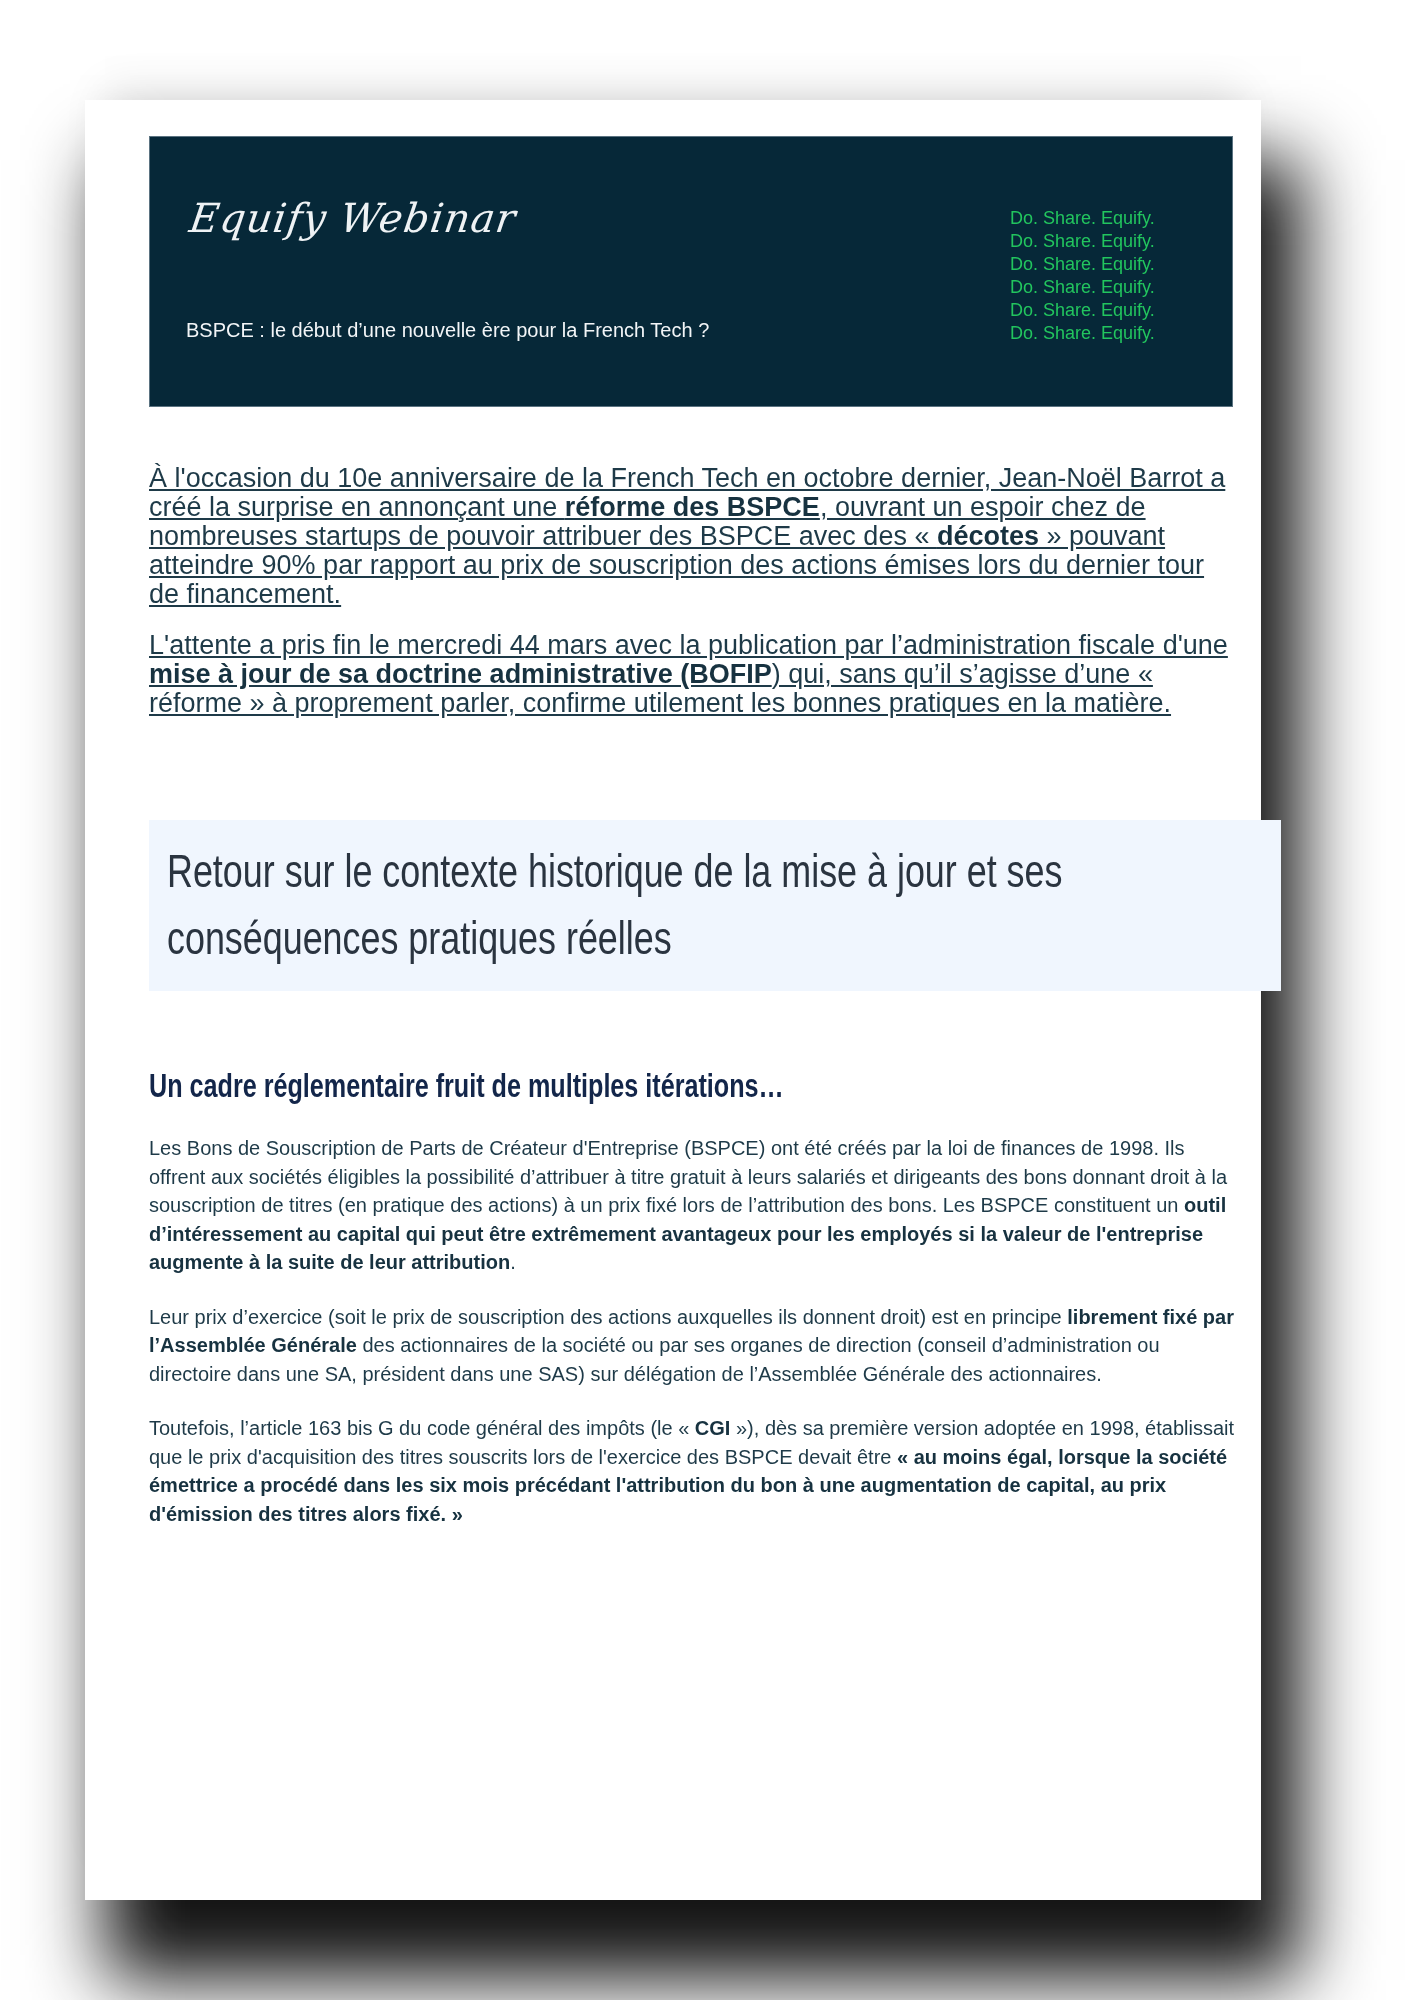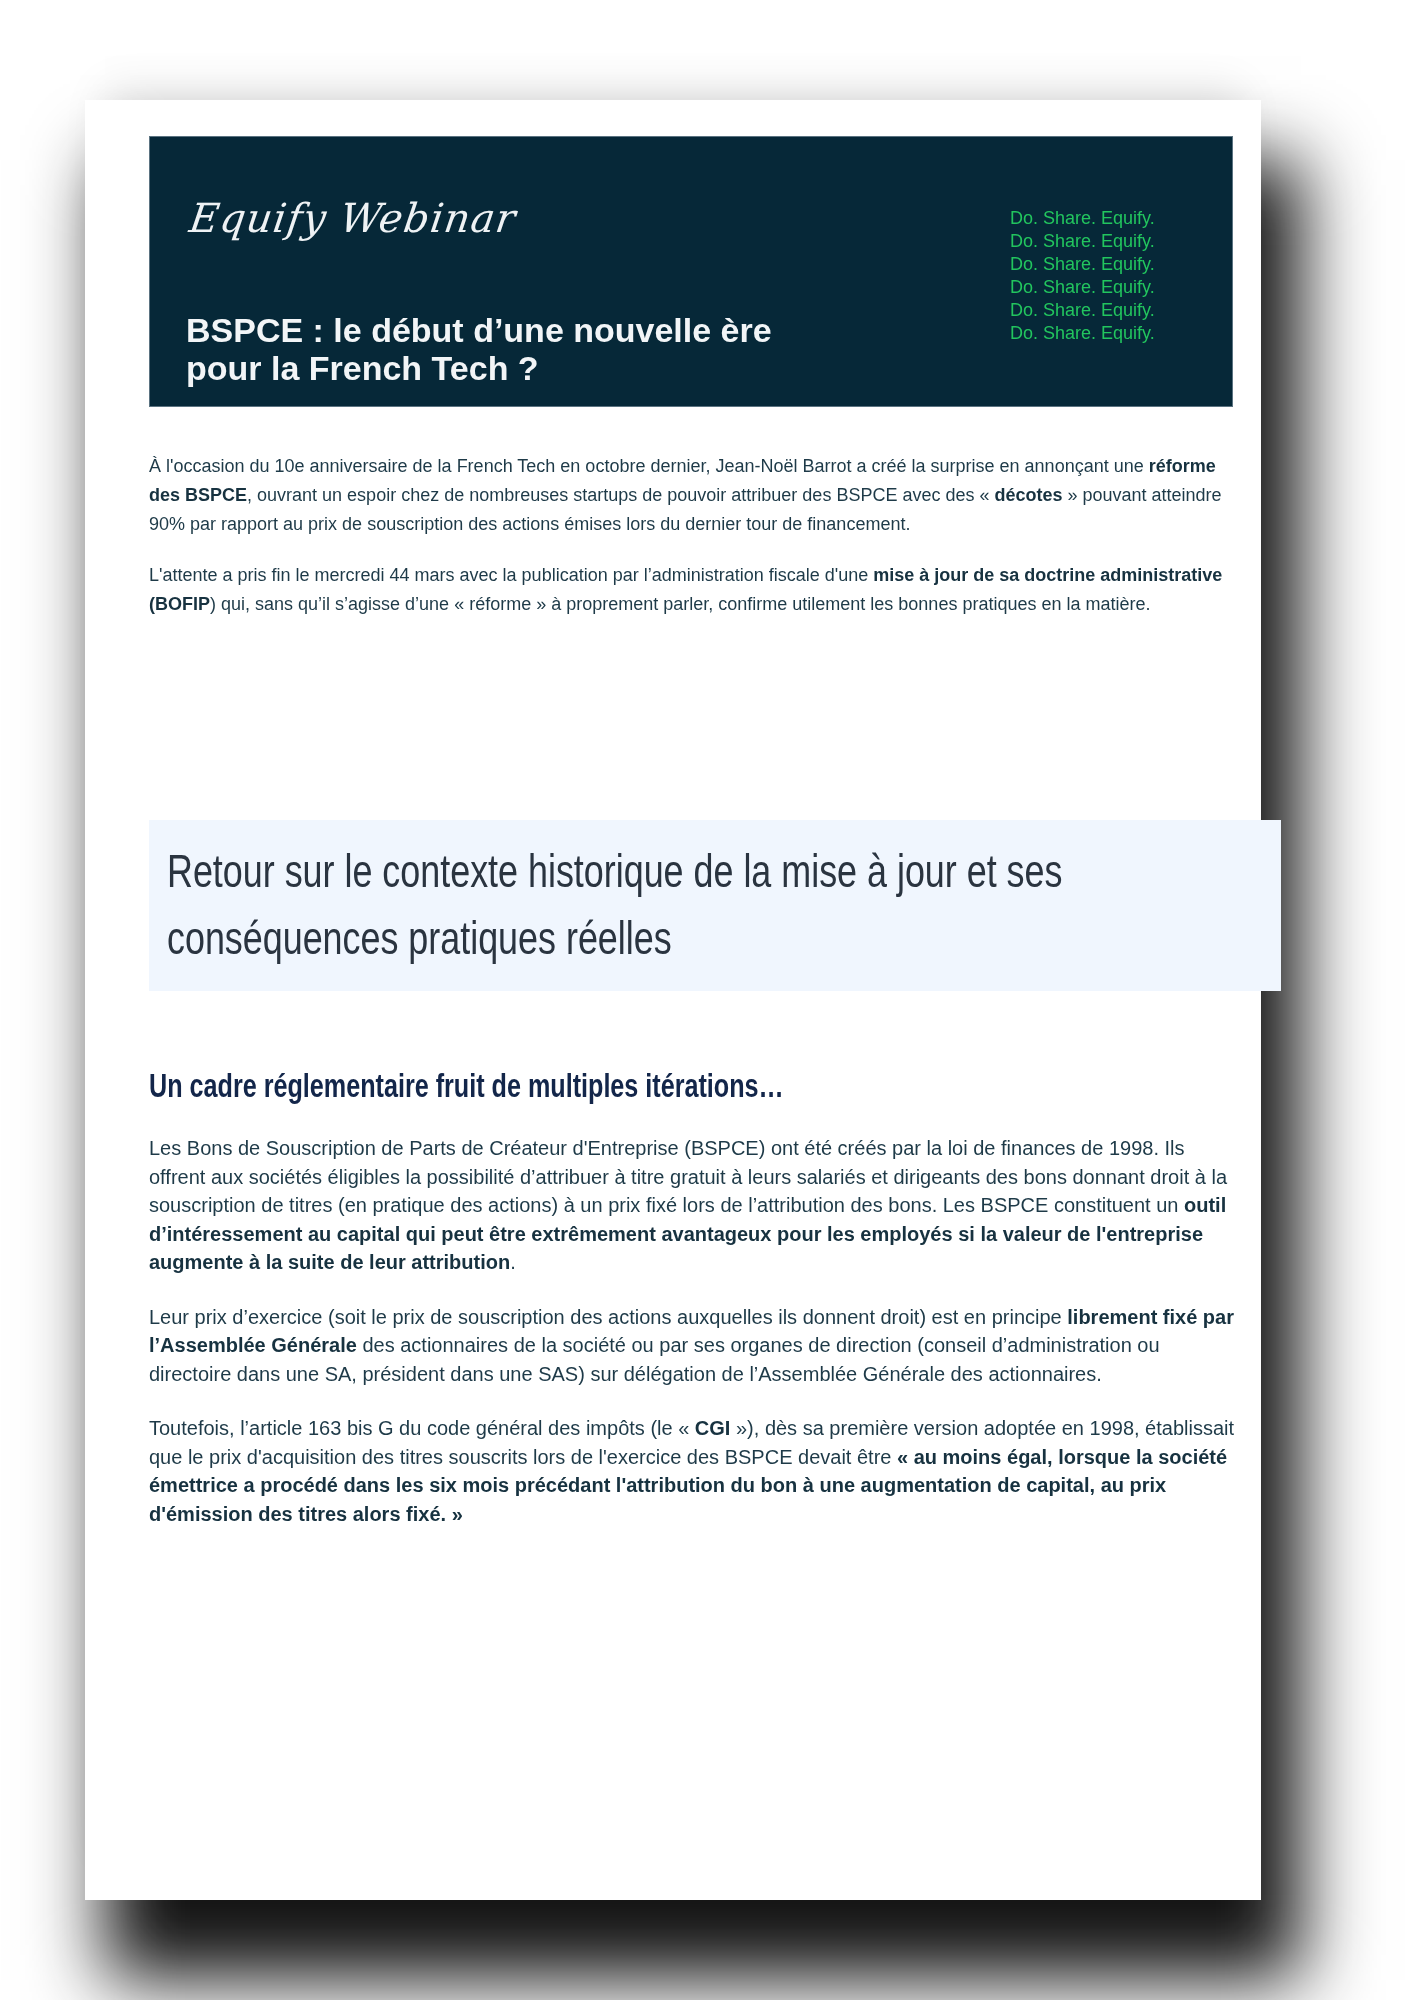--- a/index.html
+++ b/index.html
@@ -21,30 +21,30 @@
   }
   .script-title {
     position: absolute; left: 40px; top: 58px;
     font-family: "DejaVu Serif", serif; font-style: italic;
     font-size: 40px; color: #eef2f4; letter-spacing: 1px;
     transform: skewX(-8deg);
     font-weight: normal;
   }
   .banner-title {
     position: absolute; left: 36px; top: 174px; width: 640px;
-    font-size: 34px; line-height: 38px; font-weight: bold; color: #f2f5f7;
+    font-size: 20px; line-height: 38px; font-weight: normal; color: #f2f5f7;
   }
   .tagline {
     position: absolute; left: 860px; top: 70px;
     font-size: 18px; line-height: 23px; font-weight: normal; color: #22c55e;
   }
   .tagline div { white-space: nowrap; }
   .content {
-    position: absolute; left: 64px; top: 352px; width: 1086px;
-    color: #1e3a48; font-size: 18px; line-height: 29px;
+    position: absolute; left: 64px; top: 364px; width: 1086px;
+    color: #1e3a48; font-size: 27px; line-height: 29px; text-decoration: underline;
   }
   .content p { margin: 0 0 22px 0; }
   .content b { color: #173240; }
   .section-box {
     position: absolute; left: 64px; top: 720px; width: 1084px; height: 171px;
     background: #f0f6fe;
     padding-left: 48px;
   }
   .section-heading {
     position: absolute; left: 18px; top: 18px; width: 1060px;

